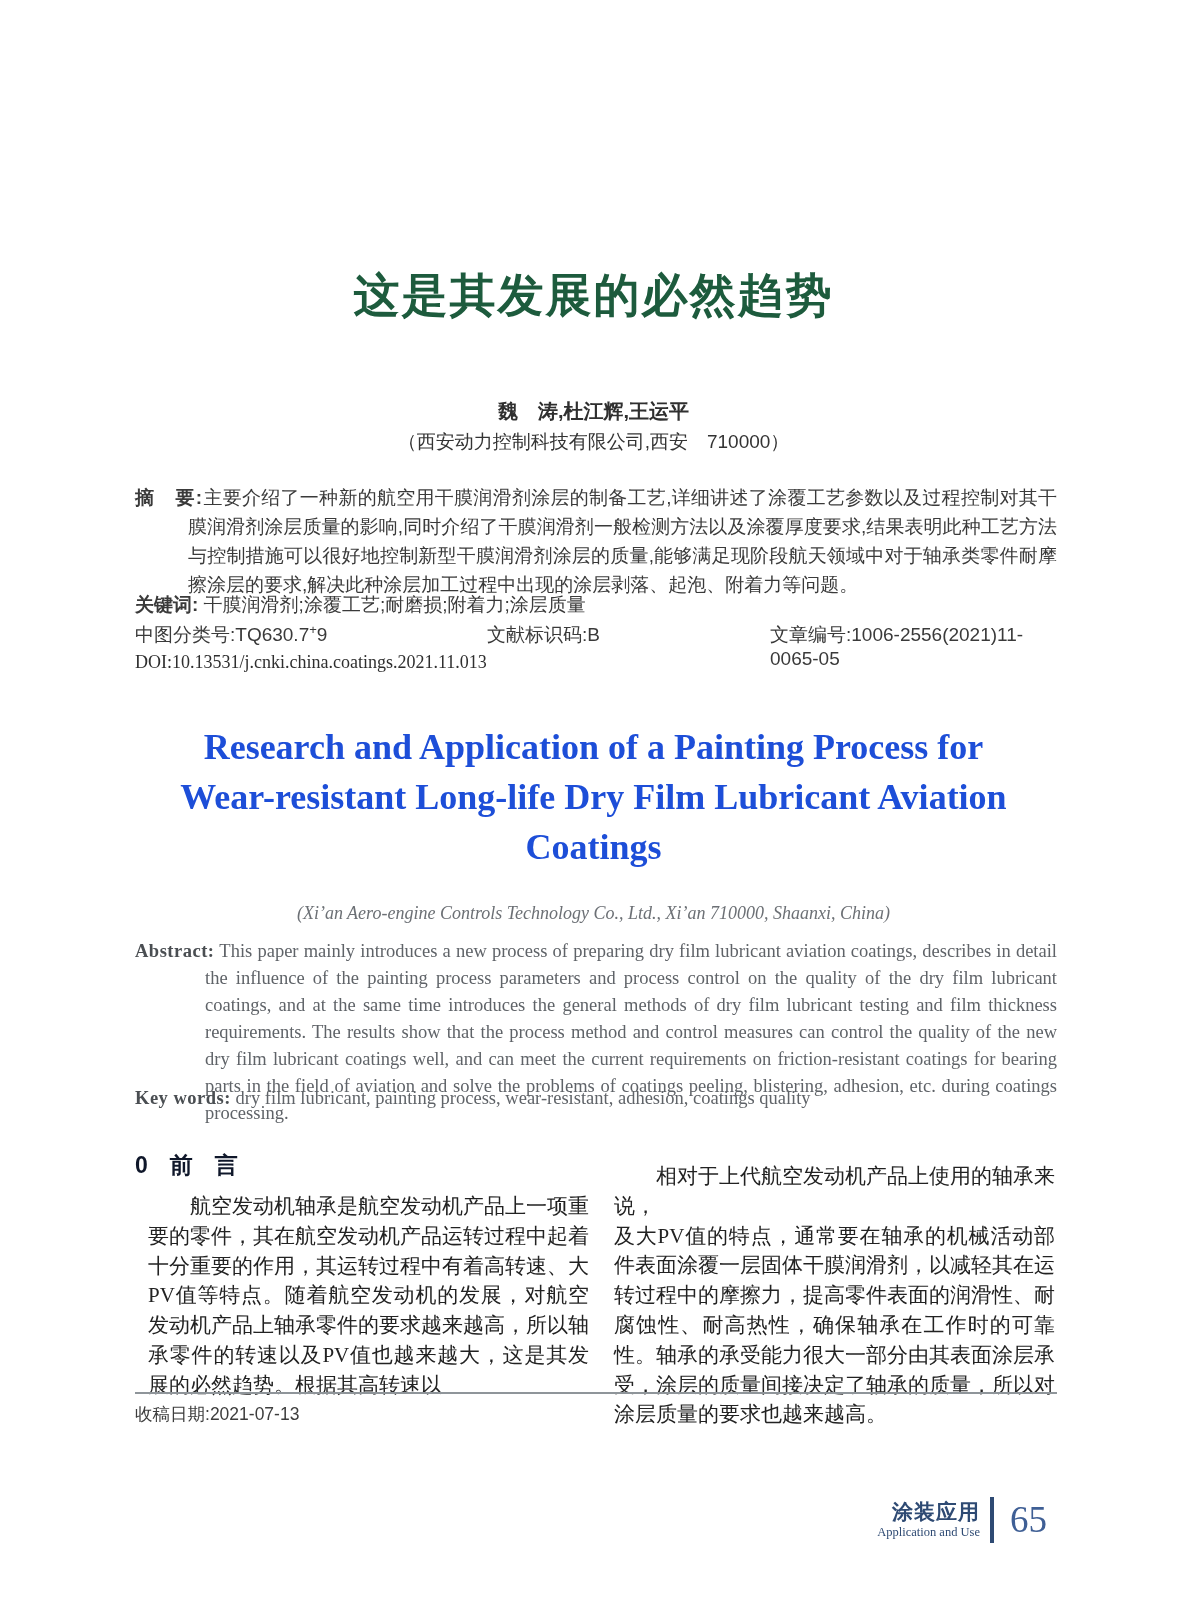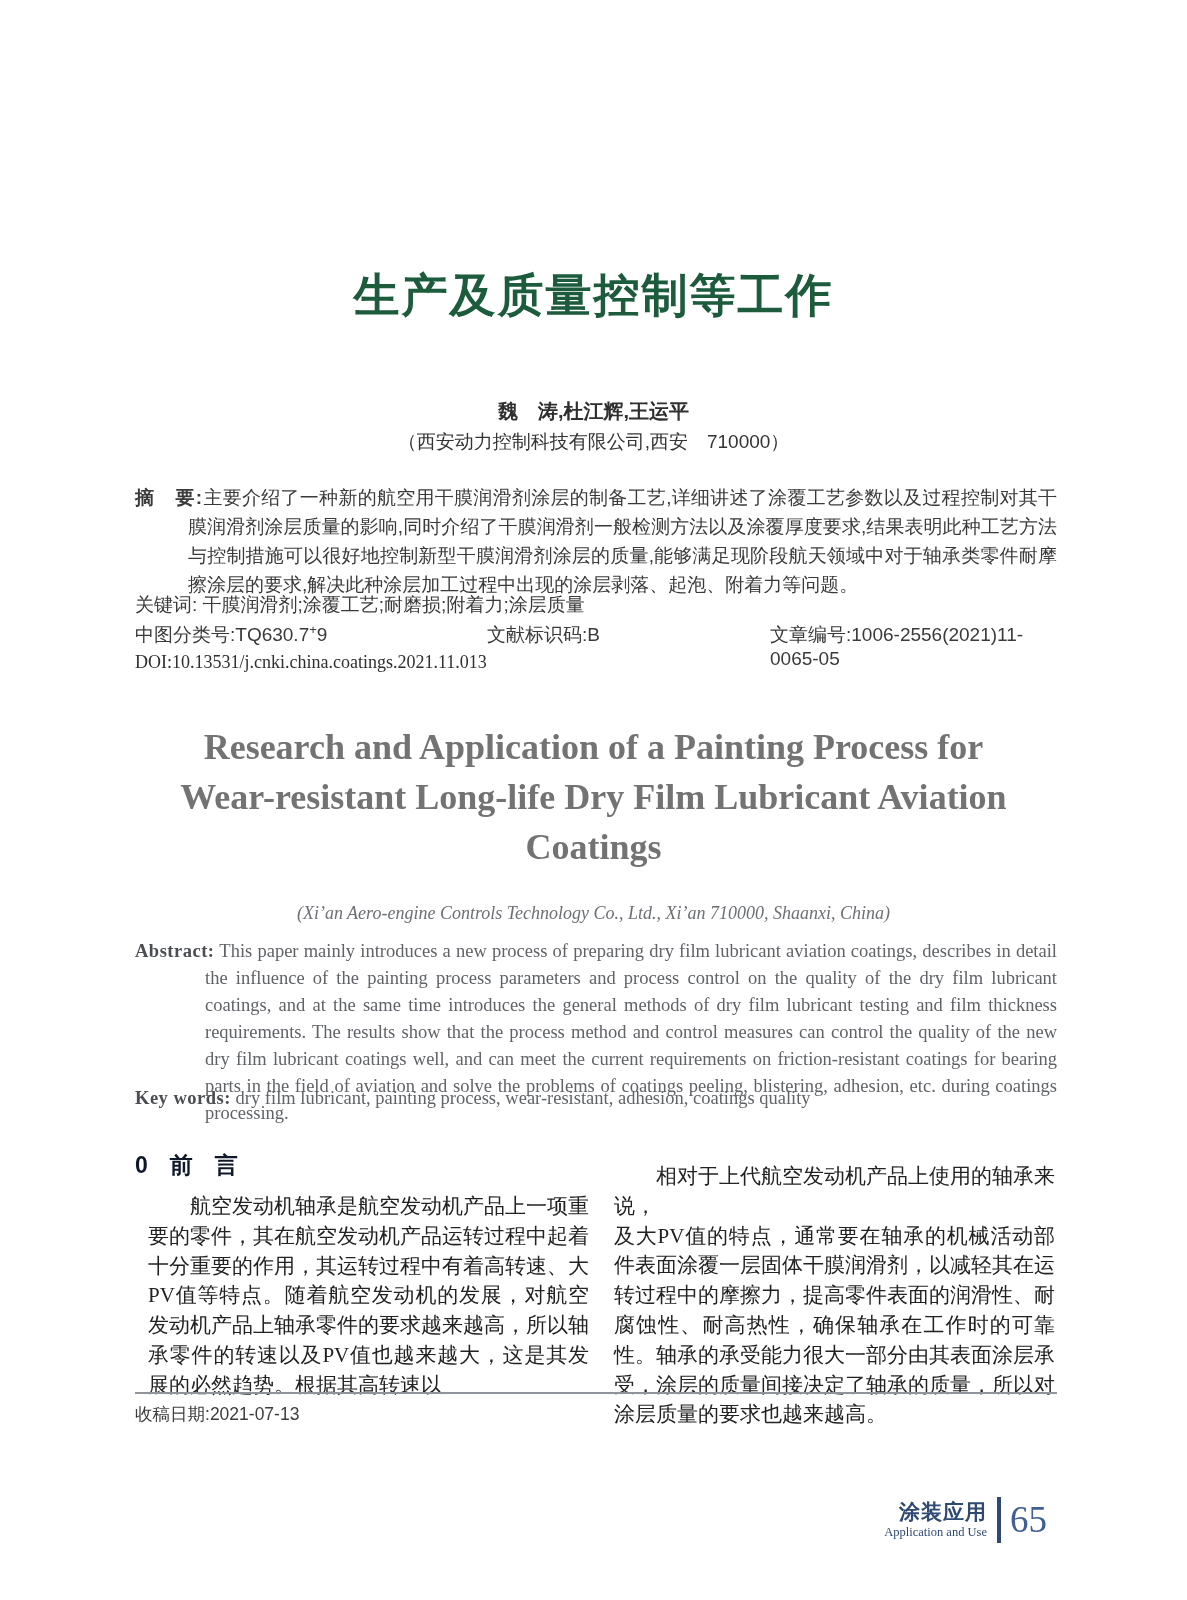--- a/index.html
+++ b/index.html
@@ -44,36 +44,36 @@
     position:absolute; left:135px; top:483px; width:922px;
     font-size:19px; line-height:29px; color:#3a3a3a;
     text-align:justify;
     padding-left:53px; text-indent:-53px;
   }
   .cn-abstract .lbl { font-weight:bold; letter-spacing:1px; }
   .cn-keywords {
     position:absolute; left:135px; top:592px; width:922px;
     font-size:19px; color:#3a3a3a;
   }
-  .cn-keywords .lbl { font-weight:normal; }
+  .cn-keywords .lbl { font-weight:bold; }
   .meta-row {
     position:absolute; left:135px; top:622px; width:922px;
     font-size:19px; color:#3a3a3a;
   }
   .meta-row .m2 { position:absolute; left:352px; top:0; }
   .meta-row .m3 { position:absolute; left:635px; top:0; }
   .meta-row sup { font-size:13px; }
   .doi-line {
     position:absolute; left:135px; top:652px; width:922px;
     font-family:"Liberation Serif", serif; font-size:18px; color:#2f2f2f;
   }
   
   .en-title {
     position:absolute; left:0; top:722px; width:100%;
-    text-align:center; color:#737373; font-weight:bold;
+    text-align:center; color:#1d4ed8; font-weight:bold;
     font-family:"Liberation Serif", serif;
     font-size:36px; line-height:50px;
   }
   .en-authors {
     position:absolute; left:0; top:876px; width:100%;
     text-align:center; font-size:20px; color:#84888d;
   }
   .en-affiliation {
     position:absolute; left:0; top:903px; width:100%;
     text-align:center; font-family:"Liberation Serif", serif;
@@ -124,31 +124,31 @@
   .page-footer {
     position:absolute; right:140px; top:1497px;
     display:flex; align-items:center;
   }
   .pf-labels { text-align:right; padding-right:10px; }
   .pf-cn { color:#2e4a73; font-weight:bold; font-size:21px; line-height:24px; letter-spacing:1px; }
   .pf-en { color:#2e4a73; font-family:"Liberation Serif", serif; font-size:12.5px; line-height:16px; }
   .pf-bar { width:4px; height:46px; background:#2e4a73; }
   .pf-num {
     color:#3f5f95; font-family:"Liberation Serif", serif;
-    font-size:37px; padding-left:9px; line-height:46px;
+    font-size:37px; padding-left:16px; line-height:46px;
   }
 </style>
 </head>
 <body>
 
 <div class="page">
 
 
   <h1 class="cn-title">
-    <div>生产及质量控制等工作</div>
+    <div>这是其发展的必然趋势</div>
   </h1>
 
   <div class="cn-authors">魏　涛,杜江辉,王运平</div>
   <div class="cn-affiliation">（西安动力控制科技有限公司,西安　710000）</div>
 
   <div class="cn-abstract"><span class="lbl">摘　要:</span><span>主要介绍了一种新的航空用干膜润滑剂涂层的制备工艺,详细讲述了涂覆工艺参数以及过程控制对其干膜润滑剂涂层质量的影响,同时介绍了干膜润滑剂一般检测方法以及涂覆厚度要求,结果表明此种工艺方法与控制措施可以很好地控制新型干膜润滑剂涂层的质量,能够满足现阶段航天领域中对于轴承类零件耐摩擦涂层的要求,解决此种涂层加工过程中出现的涂层剥落、起泡、附着力等问题。</span></div>
 
   <div class="cn-keywords"><span class="lbl">关键词:</span><span> 干膜润滑剂;涂覆工艺;耐磨损;附着力;涂层质量</span></div>
 
   <div class="meta-row">

